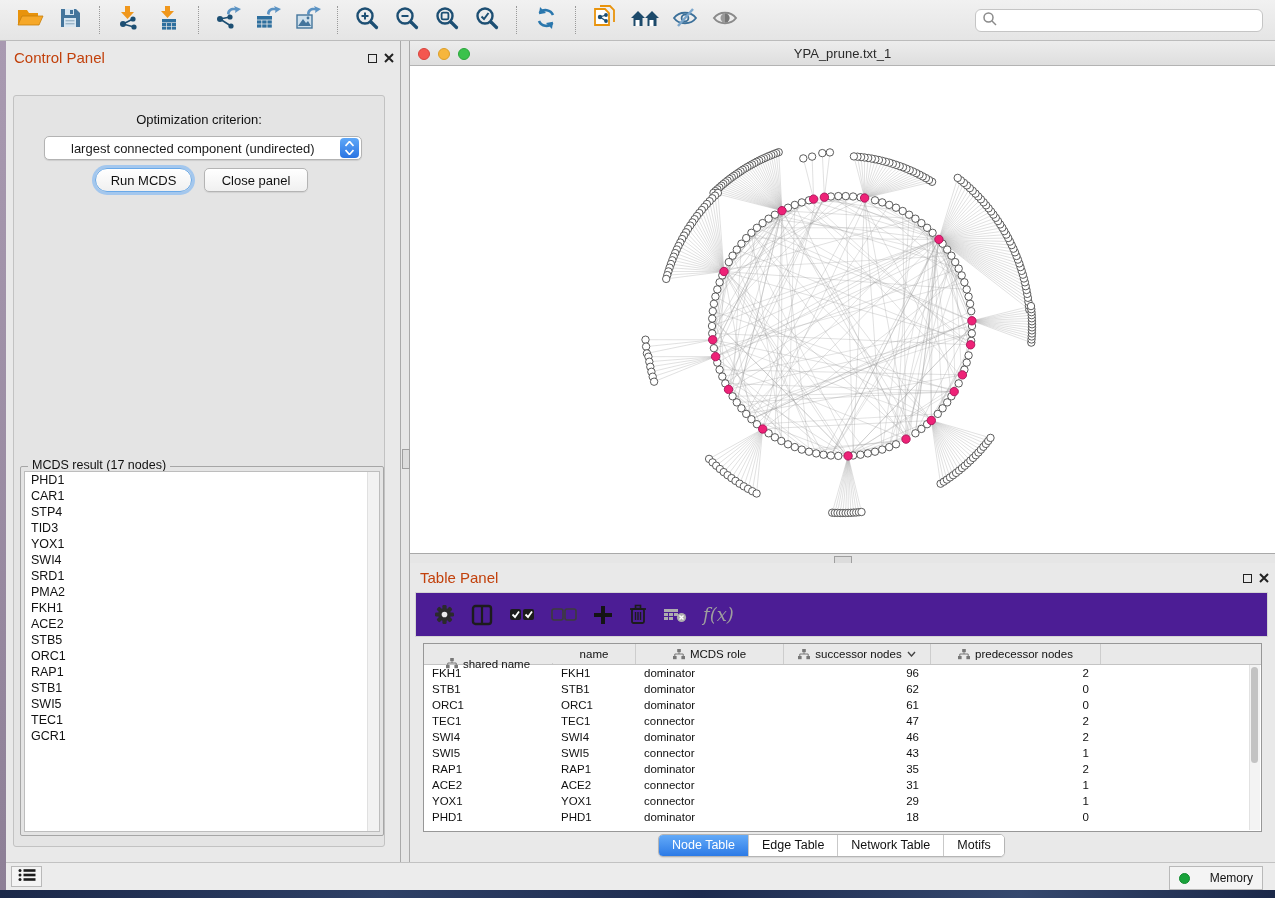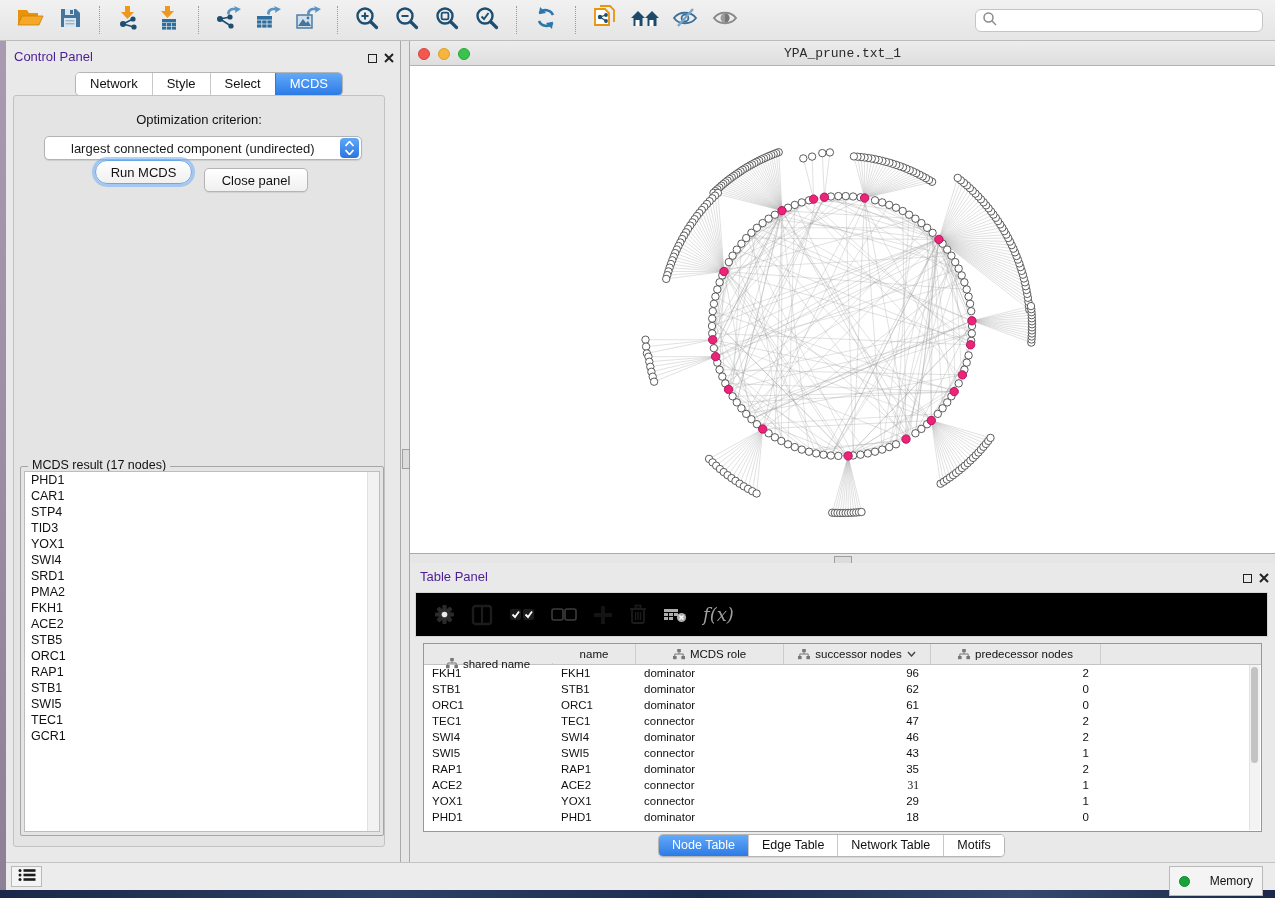--- a/index.html
+++ b/index.html
@@ -15,42 +15,42 @@
               background:#fff;border:1px solid #c5c5c5;border-radius:6px;
               display:flex;align-items:center;padding-left:6px;}
   .search-box input{border:none;outline:none;background:transparent;flex:1;font-size:12px;
                     font-family:"Liberation Sans",sans-serif;}
   
   .desktop-left{position:absolute;left:0;top:41px;width:6px;height:849px;background:linear-gradient(#a99ab1,#8d7f96);}
   .desktop-bottom{position:absolute;left:0;top:890px;width:1275px;height:8px;
                   background:linear-gradient(90deg,#1b2849,#2e4066 30%,#1d2b4f 55%,#35486e 80%,#1b2849);}
   
   .control-panel{position:absolute;left:6px;top:41px;width:394px;height:821px;background:#e9e9e9;}
-  .panel-title{position:absolute;left:8px;top:8px;font-size:13px;color:#4c1d95;}
+  .panel-title{position:absolute;left:8px;top:8px;font-size:15px;color:#c2410c;}
   .panel-btns{position:absolute;right:6px;top:8px;display:flex;gap:7px;align-items:center;}
   .float-btn{width:9px;height:9px;border:1.5px solid #222;box-sizing:border-box;display:inline-block;}
   .cp-tabs{position:absolute;left:69px;top:31px;display:flex;height:22px;background:#fff;
            border:1px solid #b5b5b5;border-radius:5px;overflow:hidden;box-shadow:0 1px 1px rgba(0,0,0,.08);}
   .cp-tab{padding:0 14px;font-size:13px;line-height:22px;color:#111;border-left:1px solid #c9c9c9;background:#fff;}
   .cp-tab:first-child{border-left:none;}
   .cp-tab.active{background:linear-gradient(#63aaf8,#2c7ae6);color:#fff;border-left-color:#2c7ae6;}
   .cp-body{position:absolute;left:7px;top:54px;width:372px;height:752px;box-sizing:border-box;
            background:#e4e4e4;border:1px solid #c2c2c2;border-radius:3px;}
   .opt-label{position:absolute;left:0;right:0;top:16px;text-align:center;font-size:13px;color:#111;}
   .dropdown{position:absolute;left:30px;top:40px;width:318px;height:24px;box-sizing:border-box;
             background:#fff;border:1px solid #b3b3b3;border-radius:5px;display:flex;align-items:center;
             box-shadow:0 1px 1px rgba(0,0,0,.1);}
   .dropdown .val{flex:1;font-size:13px;padding-left:26px;white-space:nowrap;overflow:hidden;}
   .dd-stepper{width:19px;height:20px;margin-right:2px;border-radius:4px;
               background:linear-gradient(#5fa8f8,#2a74e2);display:flex;flex-direction:column;
               align-items:center;justify-content:center;gap:2px;}
   .mac-btn{height:24px;box-sizing:border-box;background:linear-gradient(#ffffff,#f0f0f0);
            border:1px solid #b4b4b4;border-radius:5px;font-size:13px;color:#111;
            display:inline-flex;align-items:center;justify-content:center;box-shadow:0 1px 1px rgba(0,0,0,.08);}
-  .btn-run{position:absolute;left:81px;top:64px;width:97px;border-color:#6aa9e8;
+  .btn-run{position:absolute;left:81px;top:72px;width:97px;border-color:#6aa9e8;
            box-shadow:0 0 0 3px rgba(110,175,245,.55);border-radius:12px;}
   .btn-close{position:absolute;left:190px;top:72px;width:104px;}
   .fieldset{position:absolute;left:6px;top:370px;width:364px;height:370px;box-sizing:border-box;
             border:1px solid #a6a6a6;border-radius:2px;}
   .legend{position:absolute;top:-9px;left:7px;background:#e4e4e4;padding:0 4px;font-size:12.5px;color:#111;}
   .mcds-list{position:absolute;left:3px;top:4px;right:3px;bottom:3px;background:#fff;
              border:1px solid #bdbdbd;overflow:hidden;}
   .mcds-track{position:absolute;right:0;top:0;bottom:0;width:11px;background:#f2f2f2;border-left:1px solid #e0e0e0;}
   .mcds-item{font-size:12.5px;line-height:16px;padding-left:6px;color:#111;}
   
@@ -59,30 +59,30 @@
   .v-handle{position:absolute;left:1px;top:408px;width:6px;height:18px;background:#dcdcdc;
             border:1px solid #9f9f9f;}
   
   .net-window{position:absolute;left:410px;top:41px;width:865px;height:512px;background:#fff;}
   .net-titlebar{position:absolute;left:0;top:0;width:100%;height:25px;box-sizing:border-box;
                 background:linear-gradient(#ededed,#dedede);border-bottom:1px solid #b3b3b3;}
   .tl{position:absolute;top:6.5px;width:12px;height:12px;border-radius:50%;box-sizing:border-box;}
   .tl.red{left:8px;background:#f4574f;border:1px solid #d8433c;}
   .tl.yellow{left:28px;background:#f6b63c;border:1px solid #dd9f27;}
   .tl.green{left:48px;background:#3ac24c;border:1px solid #2aa63a;}
-  .net-title{position:absolute;left:0;right:0;top:5px;text-align:center;font-size:13px;color:#2b2b2b;font-family:Liberation Mono, monospace;}
+  .net-title{position:absolute;left:0;right:0;top:5px;text-align:center;font-size:13px;color:#2b2b2b;}
   .net-canvas{position:absolute;left:0;top:25px;width:865px;height:487px;background:#fff;}
   
   .h-divider{position:absolute;left:410px;top:553px;width:865px;height:10px;background:#e6e6e6;
              border-top:1px solid #a9a9a9;box-sizing:border-box;}
   .h-handle{position:absolute;left:424px;top:2px;width:16px;height:6px;background:#dcdcdc;border:1px solid #9f9f9f;}
   
   .table-panel{position:absolute;left:410px;top:563px;width:865px;height:299px;background:#e9e9e9;}
   .tp-toolbar{position:absolute;left:5px;top:29px;width:853px;height:45px;box-sizing:border-box;
-              background:#000000;border:1px solid #d4d4d4;display:flex;align-items:center;
+              background:#4c1d95;border:1px solid #d4d4d4;display:flex;align-items:center;
               gap:16px;padding-left:18px;}
   .tp-icon{display:flex;align-items:center;justify-content:center;}
   .fx-label{font-family:"DejaVu Serif",serif;font-style:italic;font-size:18px;color:#9e9e9e;}
   .table-wrap{position:absolute;left:13px;top:80px;width:839px;height:189px;box-sizing:border-box;
               background:#fff;border:1px solid #979797;overflow:hidden;}
   .thead{display:flex;height:20px;border-bottom:1px solid #c4c4c4;background:#e9e9e9;}
   .th{box-sizing:border-box;border-right:1px solid #cdcdcd;display:flex;align-items:center;
       justify-content:center;gap:5px;font-size:11.5px;color:#111;}
   .tr{display:flex;height:16px;align-items:center;}
   .td{box-sizing:border-box;font-size:11.5px;color:#111;padding-left:8px;white-space:nowrap;overflow:hidden;}
@@ -92,21 +92,21 @@
   .tp-tabs{position:absolute;left:248px;top:271px;display:flex;height:21px;background:#fff;
            border:1px solid #b5b5b5;border-radius:5px;overflow:hidden;box-shadow:0 1px 1px rgba(0,0,0,.08);}
   .tp-tab{padding:0 13px;font-size:12.5px;line-height:21px;color:#111;border-left:1px solid #c9c9c9;background:#fff;}
   .tp-tab:first-child{border-left:none;}
   .tp-tab.active{background:linear-gradient(#63aaf8,#2c7ae6);color:#fff;border-left-color:#2c7ae6;}
   
   .status-bar{position:absolute;left:6px;top:862px;width:1269px;height:28px;box-sizing:border-box;
               background:#ececec;border-top:1px solid #c2c2c2;}
   .sb-list-btn{position:absolute;left:5px;top:3px;width:31px;height:21px;box-sizing:border-box;
                background:#f4f4f4;border:1px solid #b9b9b9;display:flex;align-items:center;justify-content:center;}
-  .memory-btn{position:absolute;right:12px;top:3px;height:30px;box-sizing:border-box;padding:0 9px;
+  .memory-btn{position:absolute;right:12px;top:3px;height:24px;box-sizing:border-box;padding:0 9px;
               background:#f4f4f4;border:1px solid #b9b9b9;display:flex;align-items:center;gap:20px;
               font-size:12px;color:#111;}
   .mem-dot{width:11px;height:11px;border-radius:50%;background:#18a23a;border:1px solid #0f8a2d;box-sizing:border-box;}
 </style>
 </head>
 <body>
 
 <div class="toolbar">
   <div class="tb-btn">
     <span><svg width="27" height="22" viewBox="0 0 27 22">
@@ -264,26 +264,20 @@
 <div class="desktop-left"></div>
 <div class="desktop-bottom"></div>
 
 <div class="control-panel">
   <div class="panel-title">Control Panel</div>
   <div class="panel-btns">
     <span class="float-btn"></span>
     <span><svg width="10" height="10" viewBox="0 0 10 10">
           <path d="M1 1 L9 9 M9 1 L1 9" stroke="#222" stroke-width="2"></path>
         </svg></span>
-  </div>
-  <div class="cp-tabs">
-    <div class="cp-tab">Network</div>
-    <div class="cp-tab">Style</div>
-    <div class="cp-tab">Select</div>
-    <div class="cp-tab active">MCDS</div>
   </div>
   <div class="cp-body">
     <div class="opt-label">Optimization criterion:</div>
     <div class="dropdown">
       <span class="val">largest connected component (undirected)</span>
       <span class="dd-stepper">
         <svg width="9" height="6" viewBox="0 0 9 6">
             <path d="M0.5 5 L4.5 0.5 L8.5 5" stroke="#fff" stroke-width="1.7" fill="none"></path>
           </svg>
         <svg width="9" height="6" viewBox="0 0 9 6">
@@ -1225,21 +1219,21 @@
           <div class="td" style="width: 129px;">RAP1</div>
           <div class="td" style="width: 83px;">RAP1</div>
           <div class="td" style="width: 148px;">dominator</div>
           <div class="td num" style="width: 147px;">35</div>
           <div class="td num" style="width: 170px;">2</div>
         </div>
         <div class="tr">
           <div class="td" style="width: 129px;">ACE2</div>
           <div class="td" style="width: 83px;">ACE2</div>
           <div class="td" style="width: 148px;">connector</div>
-          <div class="td num" style="width: 147px; font-family: Liberation Serif, serif;">31</div>
+          <div class="td num" style="width: 147px;">31</div>
           <div class="td num" style="width: 170px;">1</div>
         </div>
         <div class="tr">
           <div class="td" style="width: 129px;">YOX1</div>
           <div class="td" style="width: 83px;">YOX1</div>
           <div class="td" style="width: 148px;">connector</div>
           <div class="td num" style="width: 147px;">29</div>
           <div class="td num" style="width: 170px;">1</div>
         </div>
         <div class="tr">

